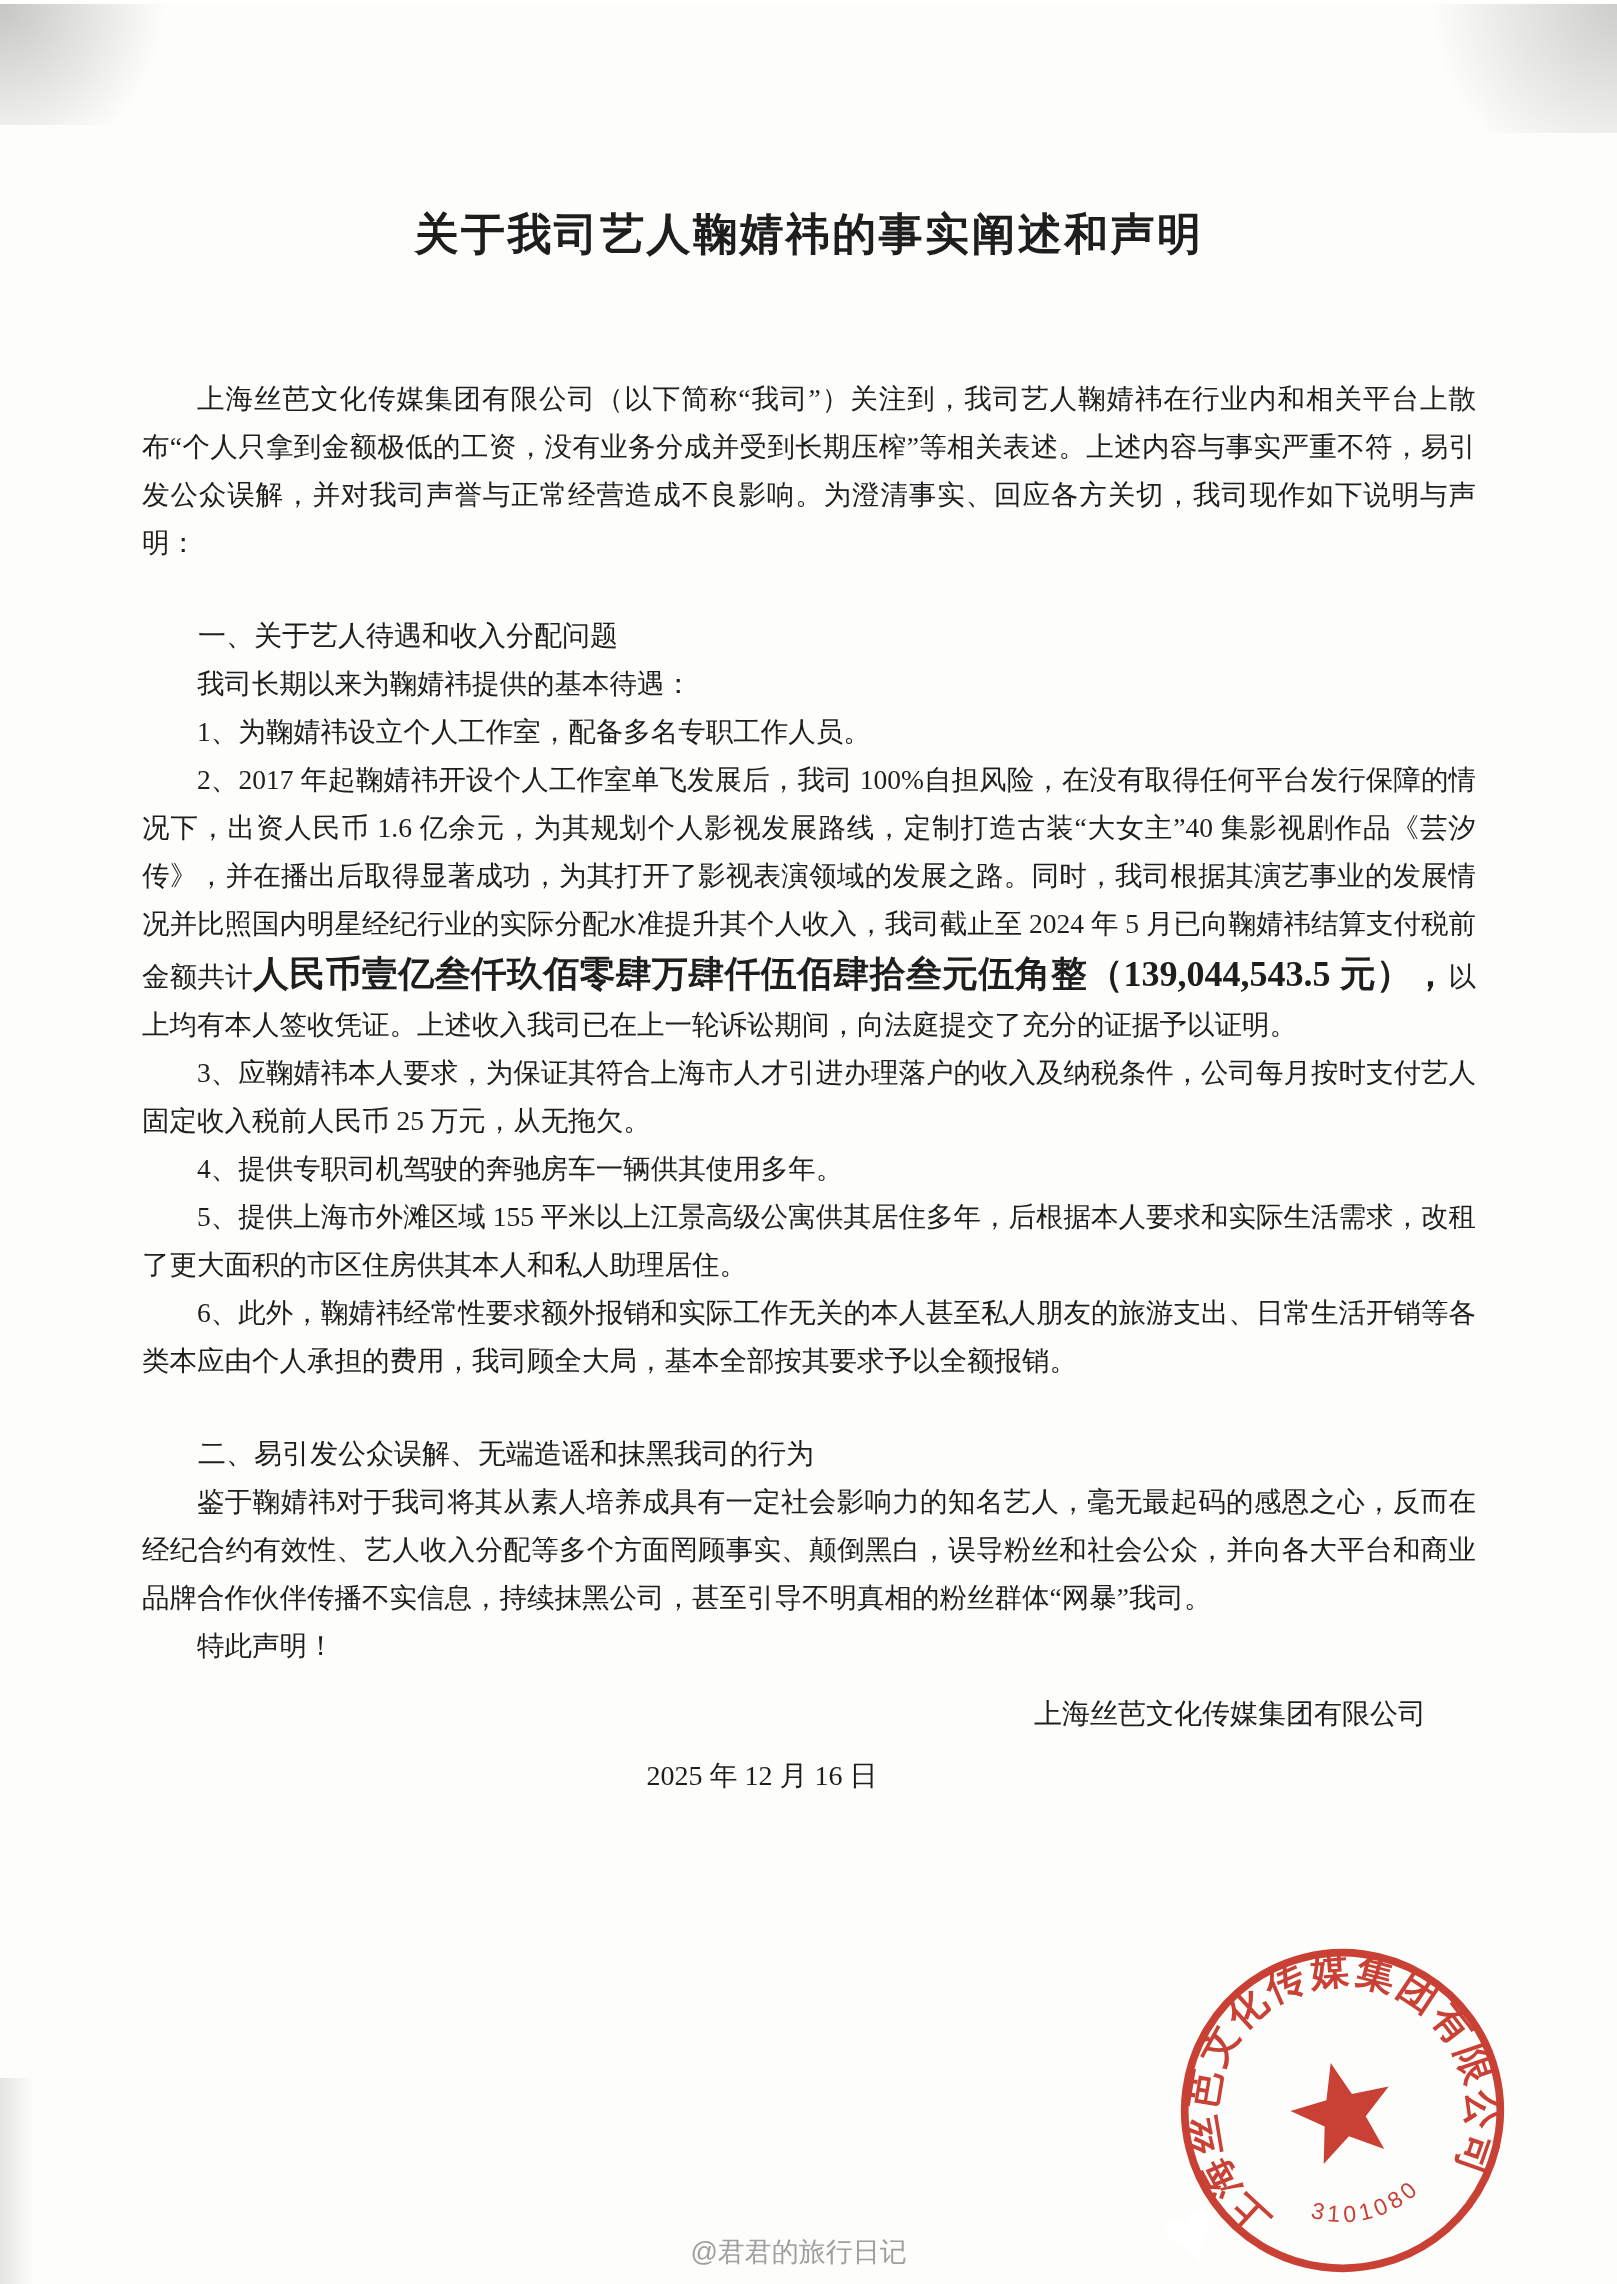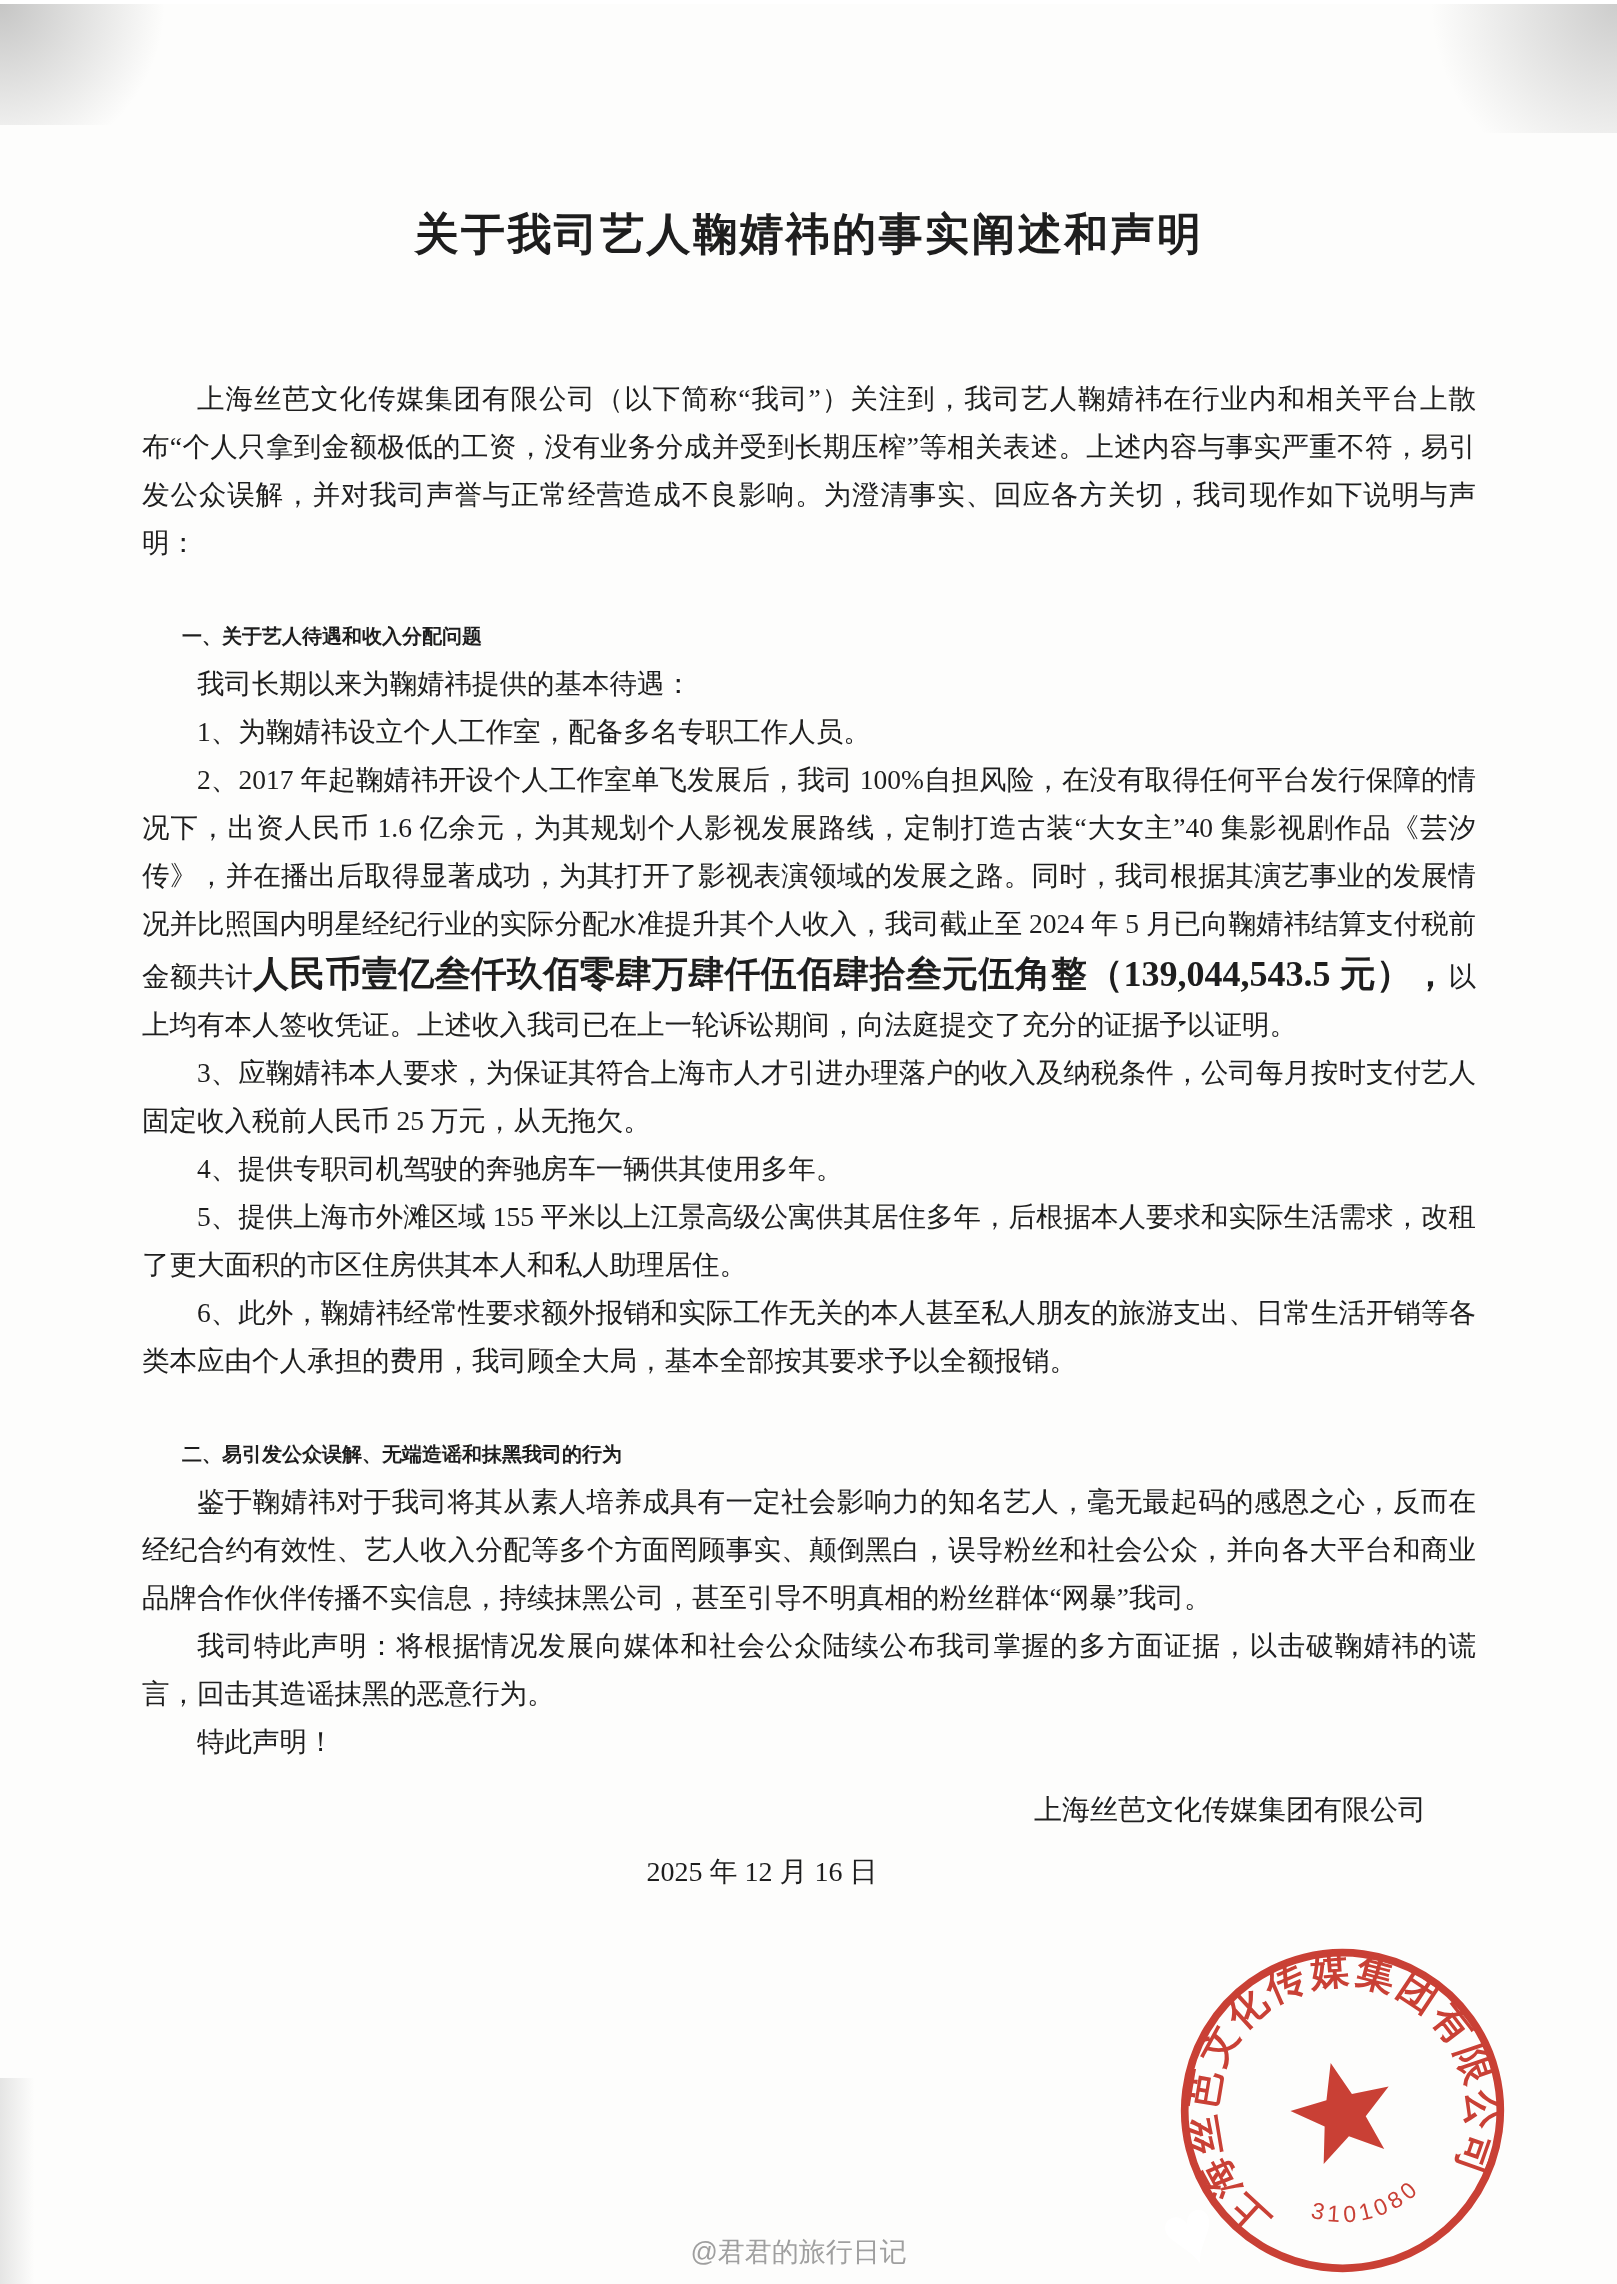--- a/index.html
+++ b/index.html
@@ -28,21 +28,21 @@
   }
   .para{
     margin:0;
     font-size:27.5px;line-height:48px;
     text-indent:2em;
     text-align:justify;
   }
   .intro{margin-top:112px;font-family:Liberation Serif, serif;}
   .heading{
     margin:45px 0 0 0;
-    font-size:20px;line-height:48px;font-weight:700;
+    font-size:28px;line-height:48px;font-weight:400;
     text-indent:2em;
   }
   .amount{font-size:36px;line-height:52px;font-weight:700;}
   .sign-block{margin-top:19.4px;font-size:28px;line-height:49px;}
   .sign-company{text-align:right;padding-right:50px;}
   .sign-date{text-align:center;padding-right:94px;margin-top:13px;}
   .seal-wrap{
     position:absolute;top:1935px;left:1171px;
     width:343px;height:343px;
     transform:rotate(-14deg);
@@ -93,21 +93,20 @@
     <p class="para">我司长期以来为鞠婧祎提供的基本待遇：</p>
     <p class="para">1、为鞠婧祎设立个人工作室，配备多名专职工作人员。</p>
     <p class="para"><span>2、2017 年起鞠婧祎开设个人工作室单飞发展后，我司 100%自担风险，在没有取得任何平台发行保障的情况下，出资人民币 1.6 亿余元，为其规划个人影视发展路线，定制打造古装“大女主”40 集影视剧作品《芸汐传》，并在播出后取得显著成功，为其打开了影视表演领域的发展之路。同时，我司根据其演艺事业的发展情况并比照国内明星经纪行业的实际分配水准提升其个人收入，我司截止至 2024 年 5 月已向鞠婧祎结算支付税前金额共计</span><span class="amount">人民币壹亿叁仟玖佰零肆万肆仟伍佰肆拾叁元伍角整（139,044,543.5 元），</span><span>以上均有本人签收凭证。上述收入我司已在上一轮诉讼期间，向法庭提交了充分的证据予以证明。</span></p>
     <p class="para">3、应鞠婧祎本人要求，为保证其符合上海市人才引进办理落户的收入及纳税条件，公司每月按时支付艺人固定收入税前人民币 25 万元，从无拖欠。</p>
     <p class="para">4、提供专职司机驾驶的奔驰房车一辆供其使用多年。</p>
     <p class="para">5、提供上海市外滩区域 155 平米以上江景高级公寓供其居住多年，后根据本人要求和实际生活需求，改租了更大面积的市区住房供其本人和私人助理居住。</p>
     <p class="para">6、此外，鞠婧祎经常性要求额外报销和实际工作无关的本人甚至私人朋友的旅游支出、日常生活开销等各类本应由个人承担的费用，我司顾全大局，基本全部按其要求予以全额报销。</p>
 
     <h2 class="heading">二、易引发公众误解、无端造谣和抹黑我司的行为</h2>
     <p class="para">鉴于鞠婧祎对于我司将其从素人培养成具有一定社会影响力的知名艺人，毫无最起码的感恩之心，反而在经纪合约有效性、艺人收入分配等多个方面罔顾事实、颠倒黑白，误导粉丝和社会公众，并向各大平台和商业品牌合作伙伴传播不实信息，持续抹黑公司，甚至引导不明真相的粉丝群体“网暴”我司。</p>
-    <p class="para">我司特此声明：将根据情况发展向媒体和社会公众陆续公布我司掌握的多方面证据，以击破鞠婧祎的谎言，回击其造谣抹黑的恶意行为。</p>
     <p class="para">特此声明！</p>
 
     <div class="sign-block">
       <div class="sign-company">上海丝芭文化传媒集团有限公司</div>
       <div class="sign-date">2025 年 12 月 16 日</div>
     </div>
 
   </div>
 
   <div class="seal-wrap">

